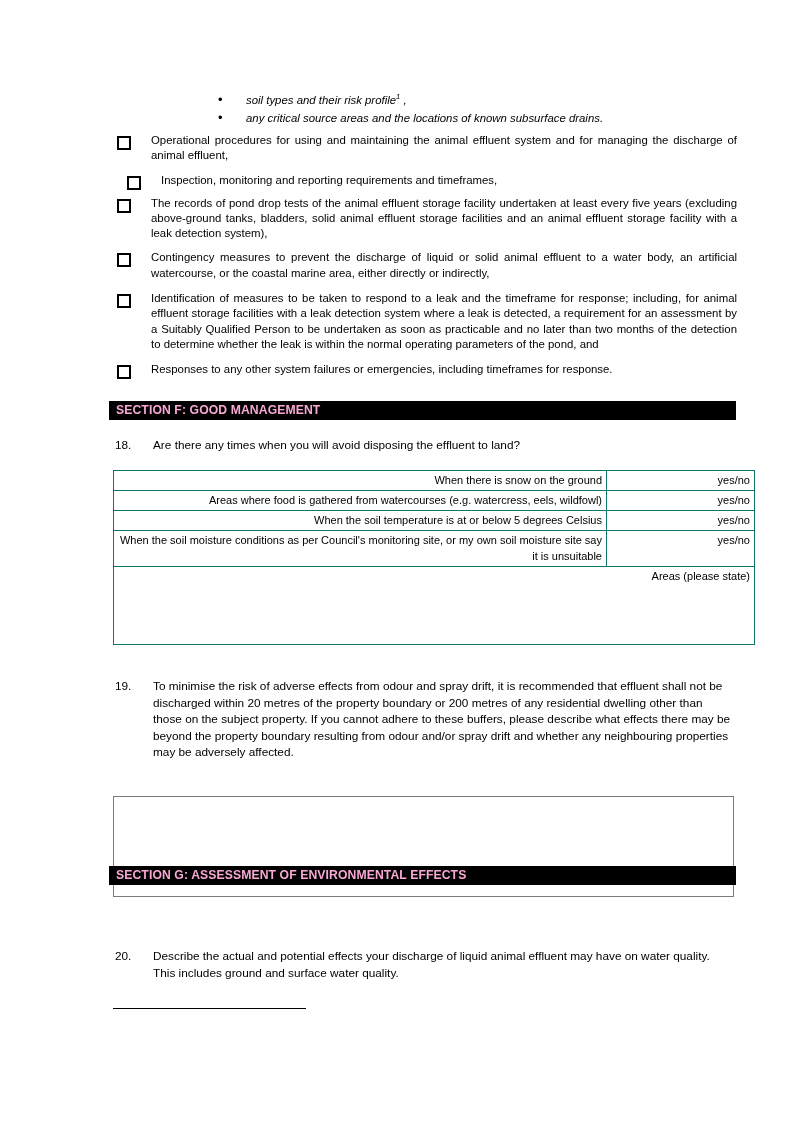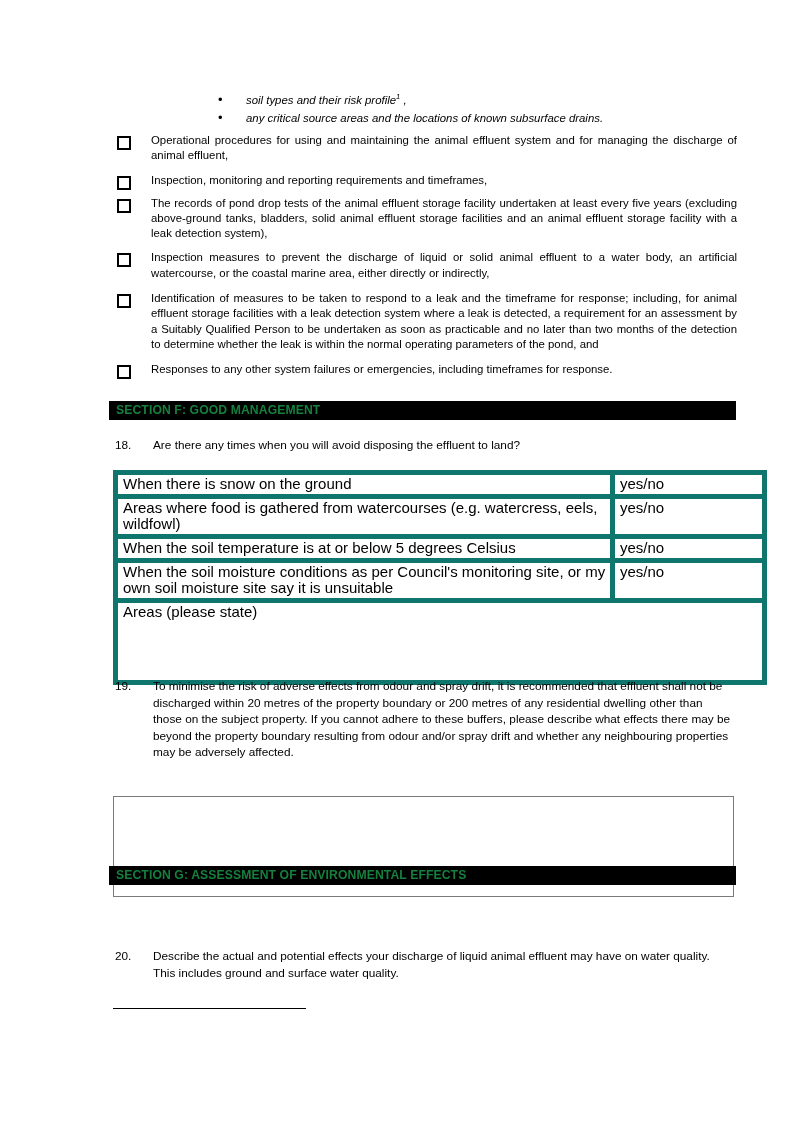--- a/index.html
+++ b/index.html
@@ -81,21 +81,21 @@
   }
   .check-row.nojust .check-text { text-align: left; }
 
   
   .section-bar {
     position: absolute;
     left: 109px;
     width: 627px;
     height: 19px;
     background: #000000;
-    color: #15803d;
+    color: #f9a8d4;
     font-weight: bold;
     font-size: 12.2px;
     line-height: 19px;
     padding-left: 7px;
     box-sizing: border-box;
     letter-spacing: 0.1px;
   }
 
   
   .question {
@@ -119,25 +119,26 @@
   
   .avoid-table {
     position: absolute;
     left: 113px;
     top: 470px;
     width: 621px;
     border-collapse: collapse;
     table-layout: fixed;
   }
   .avoid-table td {
-    border: 5px solid #0f766e;
-    font-size: 15px;
+    border: 1px solid #0f766e;
+    font-size: 11px;
     line-height: 16px;
     padding: 1px 4px 2px 5px;
     vertical-align: top;
+    text-align: right;
   }
   .avoid-table td.label { width: 483px; }
   .avoid-table td.val { width: 138px; }
   .avoid-table td.other {
     height: 74px;
   }
 
   
   .answer-box {
     position: absolute;
@@ -191,33 +192,33 @@
 
   </div>
 
   <div class="check-list">
 
     <div class="check-row" style="margin-bottom:9px;">
       <span class="checkbox"></span>
       <div class="check-text">Operational procedures for using and maintaining the animal effluent system and for managing the discharge of animal effluent,</div>
     </div>
 
-    <div class="check-row nojust" style="margin-bottom:5px;">
+    <div class="check-row nojust" style="margin-bottom:5px;margin-left:10px;">
       <span class="checkbox"></span>
       <div class="check-text">Inspection, monitoring and reporting requirements and timeframes,</div>
     </div>
 
     <div class="check-row" style="margin-bottom:9px;">
       <span class="checkbox"></span>
       <div class="check-text">The records of pond drop tests of the animal effluent storage facility undertaken at least every five years (excluding above-ground tanks, bladders, solid animal effluent storage facilities and an animal effluent storage facility with a leak detection system),</div>
     </div>
 
     <div class="check-row" style="margin-bottom:10px;">
       <span class="checkbox"></span>
-      <div class="check-text">Inspection measures to prevent the discharge of liquid or solid animal effluent to a water body, an artificial watercourse, or the coastal marine area, either directly or indirectly,</div>
+      <div class="check-text">Contingency measures to prevent the discharge of liquid or solid animal effluent to a water body, an artificial watercourse, or the coastal marine area, either directly or indirectly,</div>
     </div>
 
     <div class="check-row" style="margin-bottom:10px;">
       <span class="checkbox"></span>
       <div class="check-text">Identification of measures to be taken to respond to a leak and the timeframe for response; including, for animal effluent storage facilities with a leak detection system where a leak is detected, a requirement for an assessment by a Suitably Qualified Person to be undertaken as soon as practicable and no later than two months of the detection to determine whether the leak is within the normal operating parameters of the pond, and</div>
     </div>
 
     <div class="check-row nojust">
       <span class="checkbox"></span>
       <div class="check-text">Responses to any other system failures or emergencies, including timeframes for response.</div>

